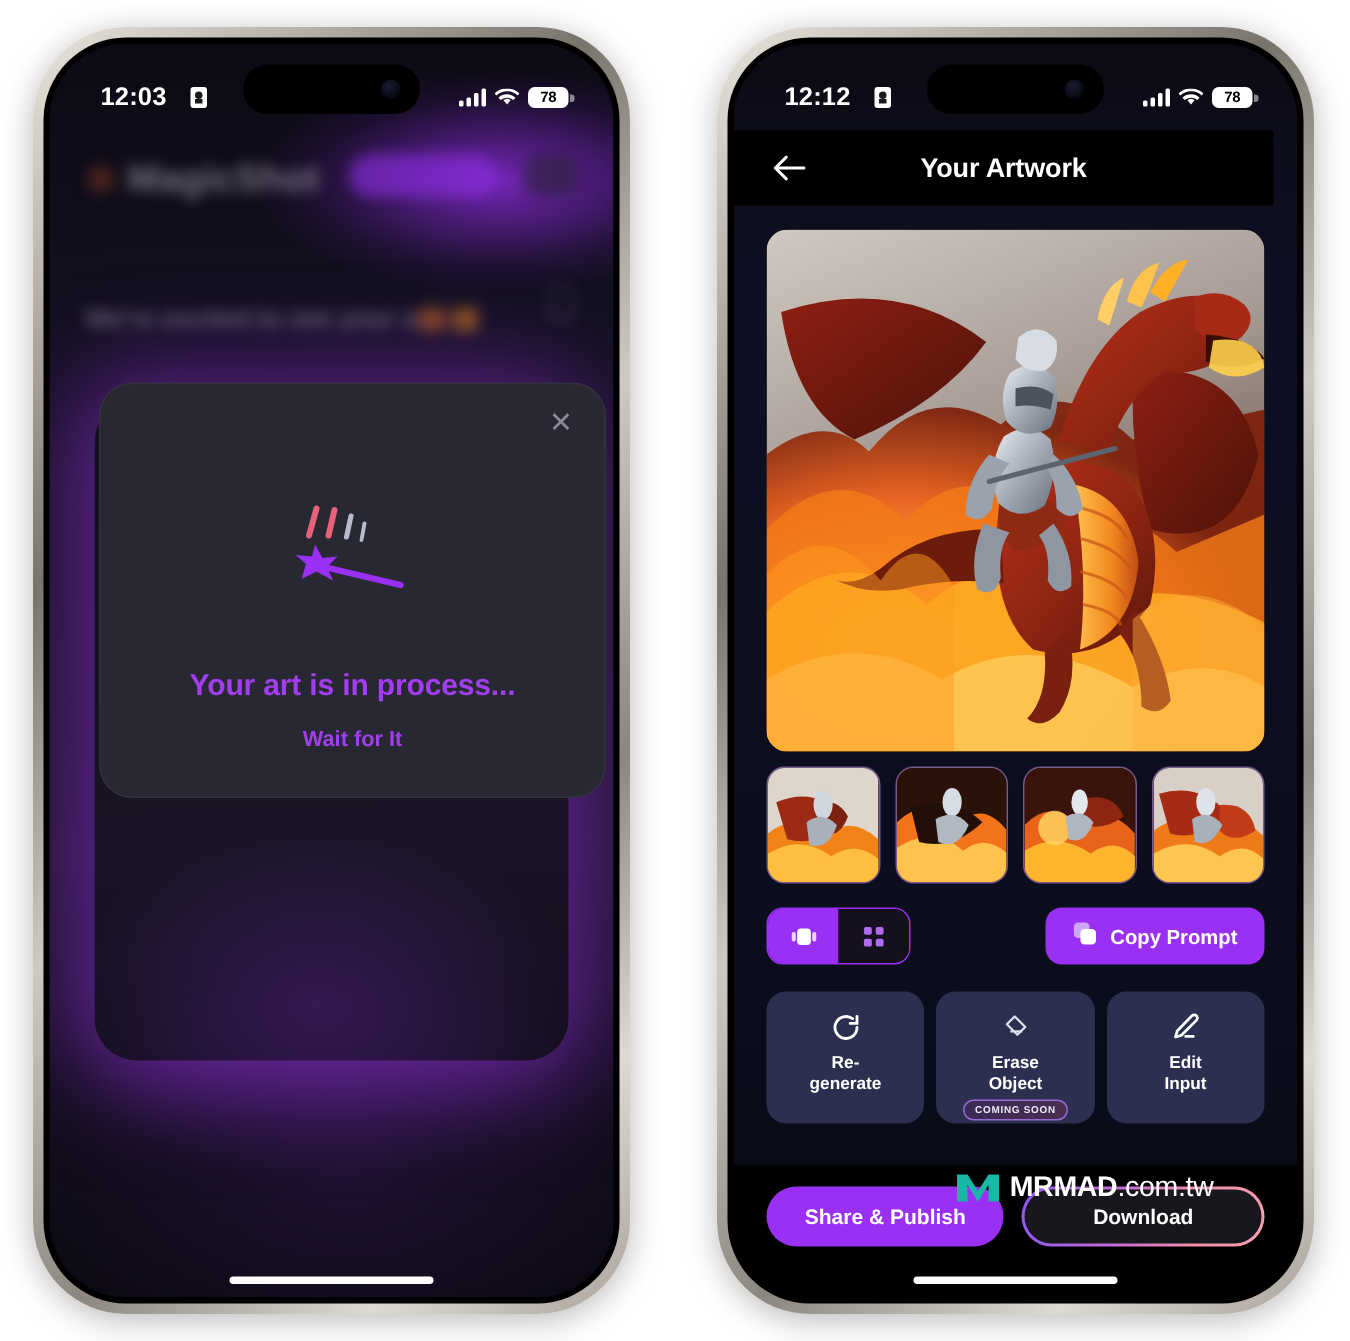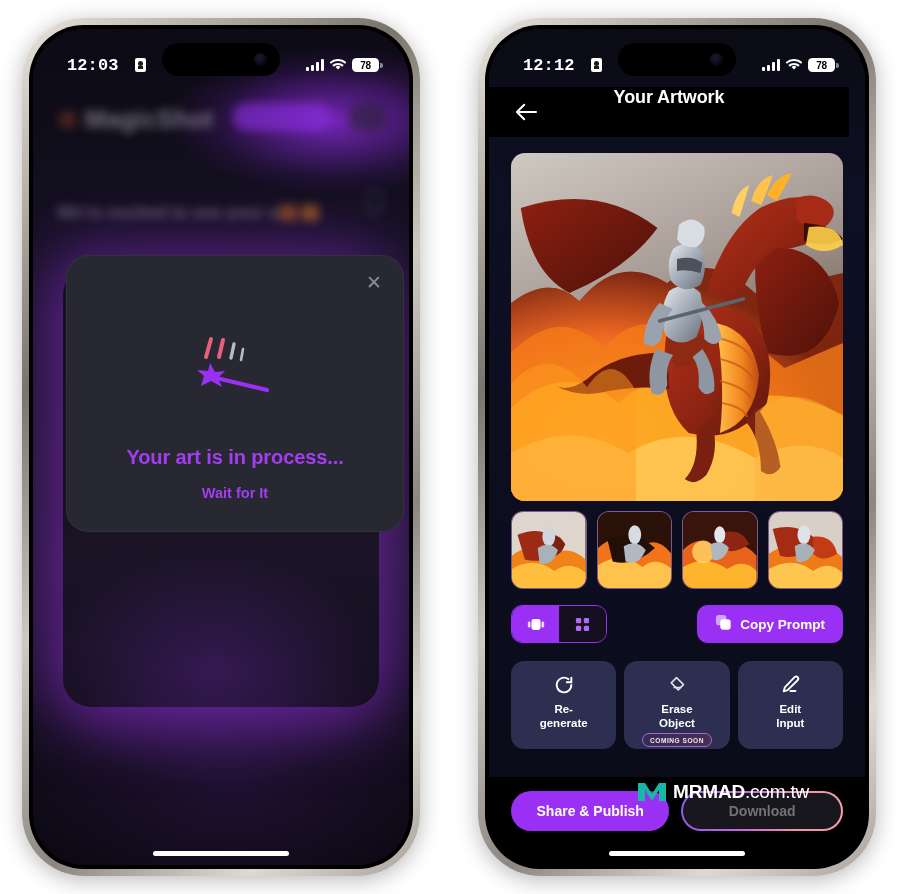--- a/index.html
+++ b/index.html
@@ -30,21 +30,21 @@
     border-radius: 51px; overflow: hidden; background: #000;
   }
 
   
   .statusbar {
     position: absolute; top: 0; left: 0; right: 0; height: 56px;
     display: flex; align-items: center; justify-content: space-between;
     padding: 16px 30px 0 34px; z-index: 40; color: #fff;
   }
   .sb-time { font-size: 17px; font-weight: 700; letter-spacing: .1px;
-             display: flex; align-items: center; gap: 16px; font-family: Liberation Mono, monospace; }
+             display: flex; align-items: center; gap: 16px; }
   .sb-lock { width: 11px; height: 14px; background: #fff; border-radius: 2px;
              position: relative; }
   .sb-lock::after { content:""; position:absolute; left:3px; top:2.5px;
              width:5px; height:5px; border-radius:50%; background:#1a1a1a; }
   .sb-lock::before { content:""; position:absolute; left:3px; top:8px;
              width:5px; height:3px; background:#1a1a1a; }
   .sb-right { display: flex; align-items: center; gap: 6px; }
   .bars { display: flex; align-items: flex-end; gap: 1.7px; height: 12px; }
   .bars i { width: 3.2px; background: #fff; border-radius: 1px; display:block; }
   .bars i:nth-child(1){height:4px}
@@ -139,21 +139,21 @@
     font-size: 14.5px; font-weight: 700; font-family: inherit; cursor: pointer;
   }
 
   
   .rscreen {
     position: absolute; inset: 0;
     background: linear-gradient(180deg,#0b0b14 0%, #0d0f22 18%, #0c0e20 60%, #0a0a16 100%);
   }
   .nav {
     position: absolute; top: 58px; left: 0; right: 16px; height: 50px;
-    display: flex; justify-content: center;
+    display: flex; align-items: center; justify-content: center;
     background: #000; z-index: 20;
   }
   .nav-back {
     position: absolute; left: 22px; top: 50%; transform: translateY(-50%);
     width: 30px; height: 30px; cursor: pointer;
     display:flex; align-items:center; justify-content:center;
   }
   .nav-title { font-size: 18px; font-weight: 700; color: #fff; letter-spacing: -.1px; }
 
   .content { position: absolute; top: 108px; left: 0; right: 0; bottom: 0; }
@@ -219,21 +219,21 @@
     background: #9b30f5; color: #fff; font-size: 14px; font-weight: 700;
     font-family: inherit; cursor: pointer;
   }
   .btn-dl-wrap {
     flex: 1; height: 40px; border-radius: 21px; padding: 1.6px;
     background: linear-gradient(100deg,#8e59f0 0%,#c46ad6 40%,#f58fa8 72%,#f5a0b0 100%);
     cursor: pointer;
   }
   .btn-dl {
     width: 100%; height: 100%; border: none; border-radius: 20px;
-    background: #17171d; color: #737373; font-size: 14px; font-weight: 700;
+    background: #17171d; color: #ffffff; font-size: 14px; font-weight: 700;
     font-family: inherit; cursor: pointer;
   }
   .watermark {
     position: absolute; right: 56px; bottom: 62px; z-index: 60;
     display: flex; align-items: center; gap: 6px;
   }
   .wm-logo { width: 30px; height: 22px; }
   .wm-text { font-size: 19px; font-weight: 700; color: #fff; letter-spacing: -.2px; }
   .wm-text .dim { font-weight: 400; }
 </style>

